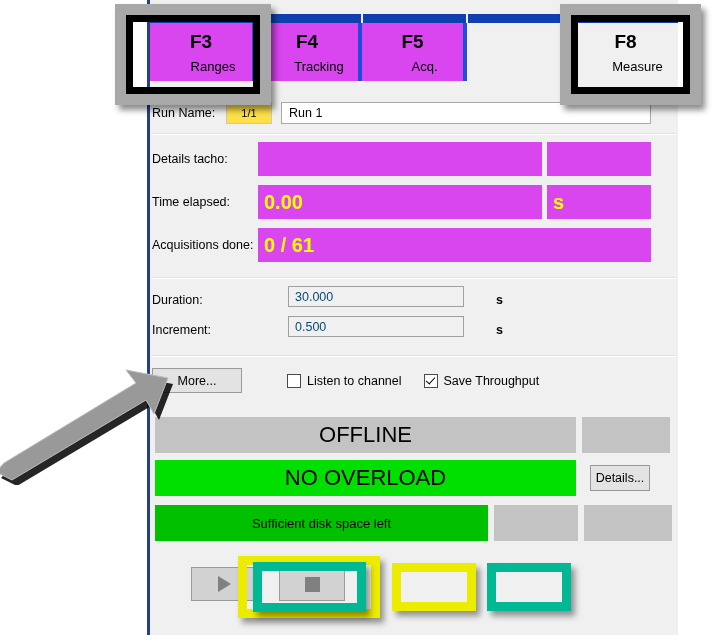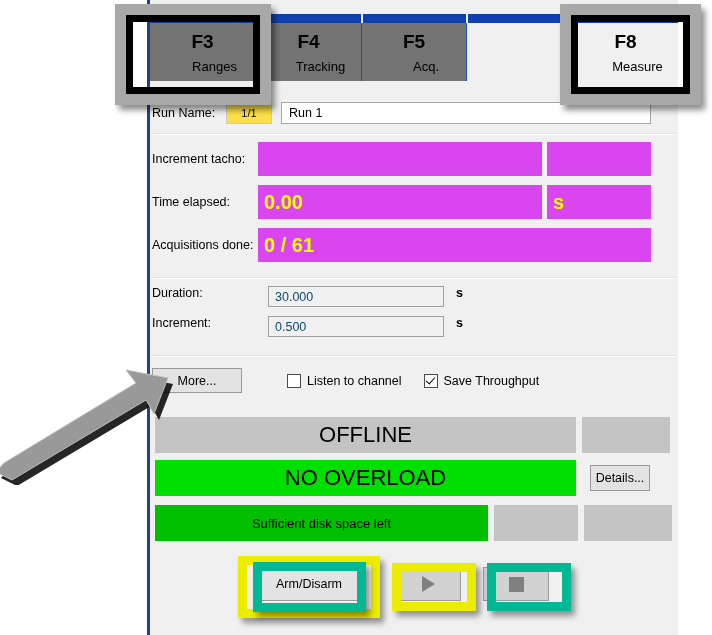--- a/index.html
+++ b/index.html
@@ -48,22 +48,22 @@
     position: absolute;
     top: 0;
     width: 2px;
     height: 9px;
     background: #f0f0f0;
   }
   .tab {
     position: absolute;
     top: 9px;
     height: 58px;
-    background: #737373;
-    border-right: 1px solid #1d4ed8;
+    background: #d946ef;
+    border-right: 4px solid #1d4ed8;
     box-sizing: border-box;
     display: flex;
     flex-direction: column;
     align-items: center;
     justify-content: center;
     cursor: pointer;
   }
   .tab.selected {
     background: #f0f0f0;
   }
@@ -156,21 +156,22 @@
     font-size: 20px;
     font-weight: bold;
   }
 
   
   .field-row {
     position: absolute;
     left: 152px;
     width: 524px;
     display: flex;
-    align-items: flex-start;
+    align-items: flex-end;
+    gap: 20px;
   }
   .field-label {
     width: 116px;
     font-size: 12.5px;
     color: #000;
   }
   .text-field {
     width: 176px;
     height: 21px;
     background: #f0f0f0;
@@ -370,21 +371,21 @@
 
   <div class="runname-row">
     <span class="lbl runname-label">Run Name:</span>
     <span class="mini-field">1/1</span>
     <span class="runname-input" title="Run 1">Run 1</span>
   </div>
 
   <div class="hr-light" style="top:133px"></div>
 
   <div class="readout-row" style="top:142px">
-    <span class="readout-label">Increment tacho:</span>
+    <span class="readout-label">Details tacho:</span>
     <span class="black-box" style="width:284px"></span>
     <span class="black-box" style="width:104px;margin-left:5px"></span>
   </div>
 
   <div class="readout-row" style="top:185px">
     <span class="readout-label">Time elapsed:</span>
     <span class="black-box" style="width:284px">0.00</span>
     <span class="black-box" style="width:104px;margin-left:5px">s</span>
   </div>
 
@@ -430,21 +431,20 @@
     <span class="btn btn-details" style="margin-left:14px">Details...</span>
   </div>
 
   <div class="status-row" style="top:505px">
     <span class="status-bar small" style="width:333px;background:#00c000">Sufficient disk space left</span>
     <span class="gray-box" style="width:84px;margin-left:6px"></span>
     <span class="gray-box" style="width:88px;margin-left:6px"></span>
   </div>
 
   <div class="transport-row">
-    <span class="btn btn-arm" style="margin-left:104px">Arm/Disarm</span>
     <span class="btn-icon" style="margin-left:36px">
       <span class="tri-play"></span>
     </span>
     <span class="btn-icon" style="margin-left:22px">
       <span class="sq-stop"></span>
     </span>
   </div>
 
   <div class="ann ann-gray" style="left:115px;top:4px;width:156px;height:101px">
     <div class="ann-gray-inner"></div>

